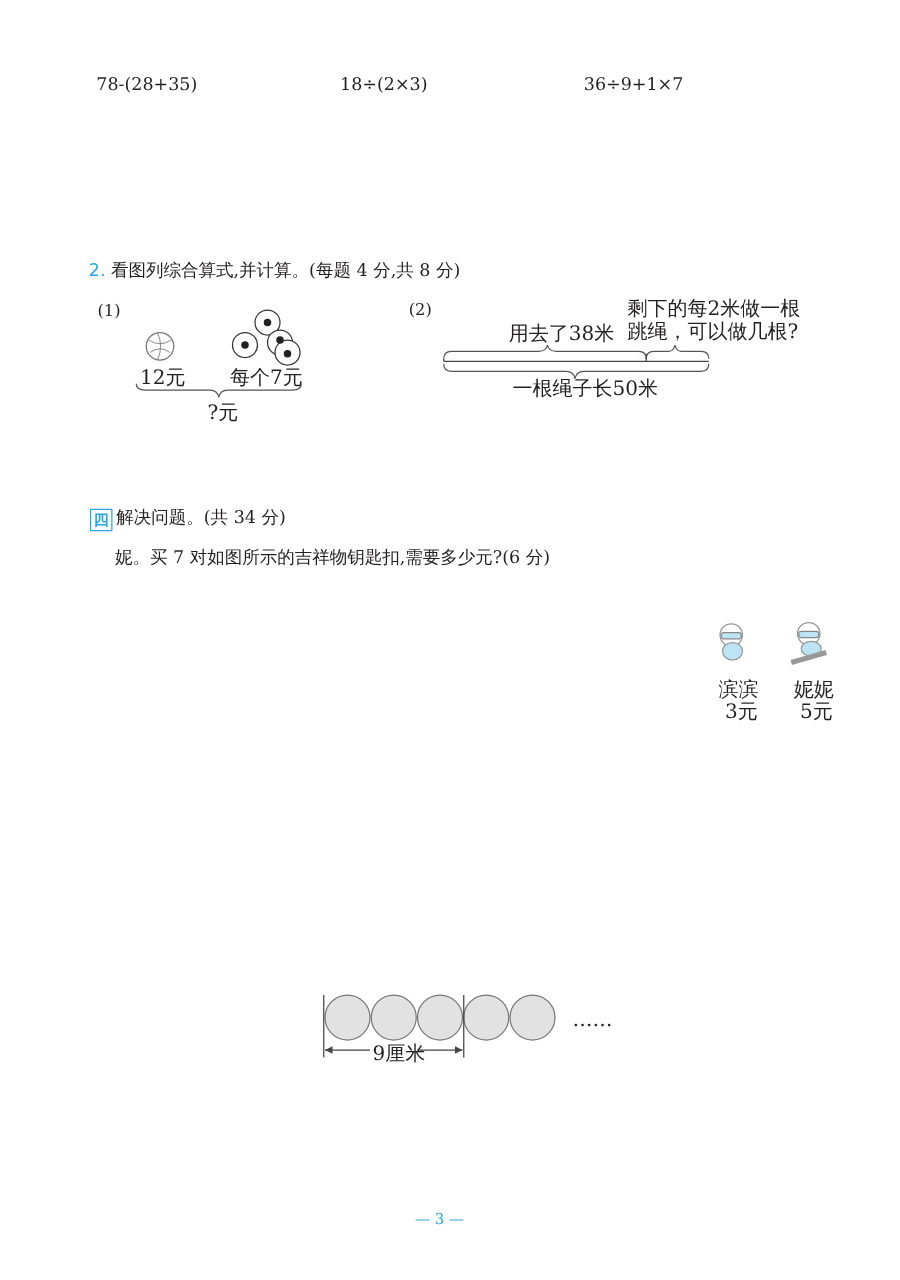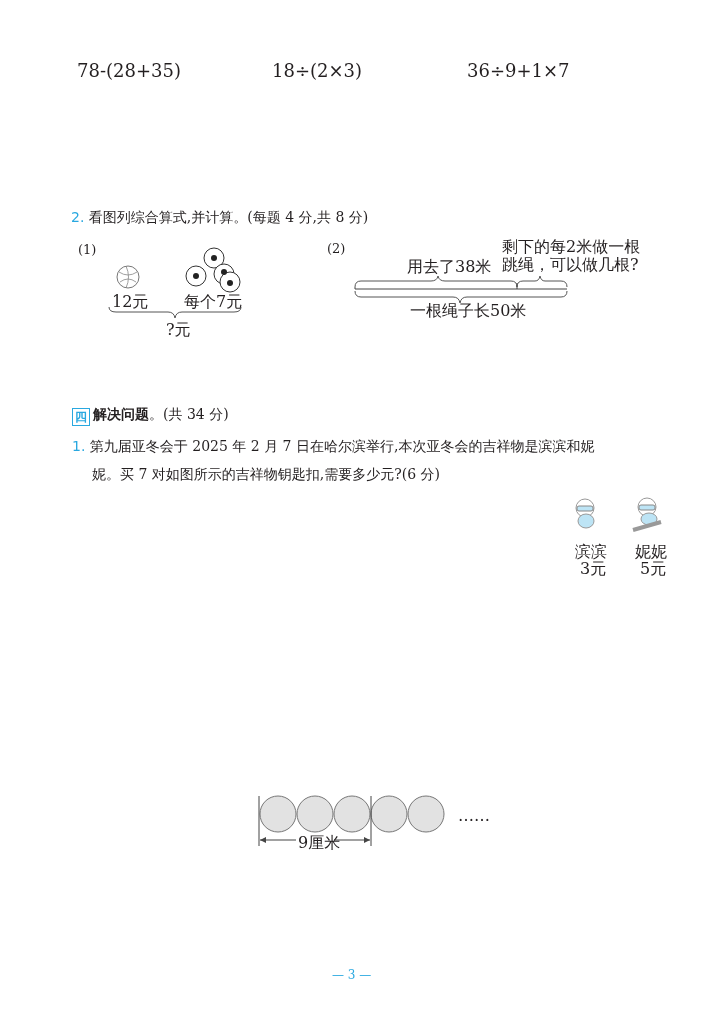--- a/index.html
+++ b/index.html
@@ -1,25 +1,25 @@
 <!DOCTYPE html>
 <html><head>
 <meta charset="utf-8">
 <style>
   html,body{margin:0;padding:0;background:#fff;}
   body{width:720px;height:1024px;position:relative;overflow:hidden;
        font-family:"DejaVu Serif","Liberation Serif",serif;color:#231f20;}
   .abs{position:absolute;}
-  .expr{font-size:18px;top:60px;}
+  .expr{font-size:14px;top:60px;}
   .qtext{font-size:14px;line-height:28px;margin-left:16px;}
   .qnum{color:#29a8e0;font-family:"DejaVu Sans","Liberation Sans",sans-serif;font-size:14px;}
   .label{font-size:16px;}
   .sec-badge{display:inline-block;width:16px;height:16px;border:1.5px solid #29a8e0;color:#29a8e0;
              font-size:12px;line-height:16px;text-align:center;font-weight:bold;margin-right:3px;vertical-align:-2px;}
-  .sec-title{font-weight:bold;}
+  .sec-title{font-weight:normal;}
   .footer{color:#29a8e0;font-size:12px;}
 </style>
 </head>
 <body>
 
 <div class="abs expr" style="left:77px">78-(28+35)</div>
 <div class="abs expr" style="left:272px">18÷(2×3)</div>
 <div class="abs expr" style="left:467px">36÷9+1×7</div>
 
 <div class="abs qtext" style="left:55px;top:203px">
@@ -65,21 +65,20 @@
     <path d="M2 16 Q2 22 8 22 L100 22 Q106 22 107 28 Q108 22 114 22 L208 22 Q214 22 214 16" fill="none" stroke="#555"></path>
   </svg>
   <div class="abs label" style="left:85px;top:66px">一根绳子长50米</div>
 </div>
 
 <div class="abs qtext" style="left:56px;top:400px">
   <span class="sec-badge">四</span><span class="sec-title">解决问题</span><span>。(共 34 分)</span>
 </div>
 
 <div class="abs qtext" style="left:56px;top:432px;width:620px">
-  <div><span class="qnum">1.</span> <span>第九届亚冬会于 2025 年 2 月 7 日在哈尔滨举行,本次亚冬会的吉祥物是滨滨和妮</span></div>
   <div style="padding-left:20px">妮。买 7 对如图所示的吉祥物钥匙扣,需要多少元?(6 分)</div>
 </div>
 
 <div class="abs" style="left:565px;top:496px;width:110px;height:90px">
   <svg class="abs" style="left:4px;top:0" width="36" height="36">
     <circle cx="16" cy="12" r="9" fill="#fff" stroke="#999"></circle>
       <rect x="8" y="10" width="16" height="5" rx="2" fill="#bde4f5" stroke="#888"></rect>
     <ellipse cx="17" cy="25" rx="8" ry="7" fill="#bde4f5" stroke="#999"></ellipse>
   </svg>
   <svg class="abs" style="left:64px;top:0" width="36" height="38">

